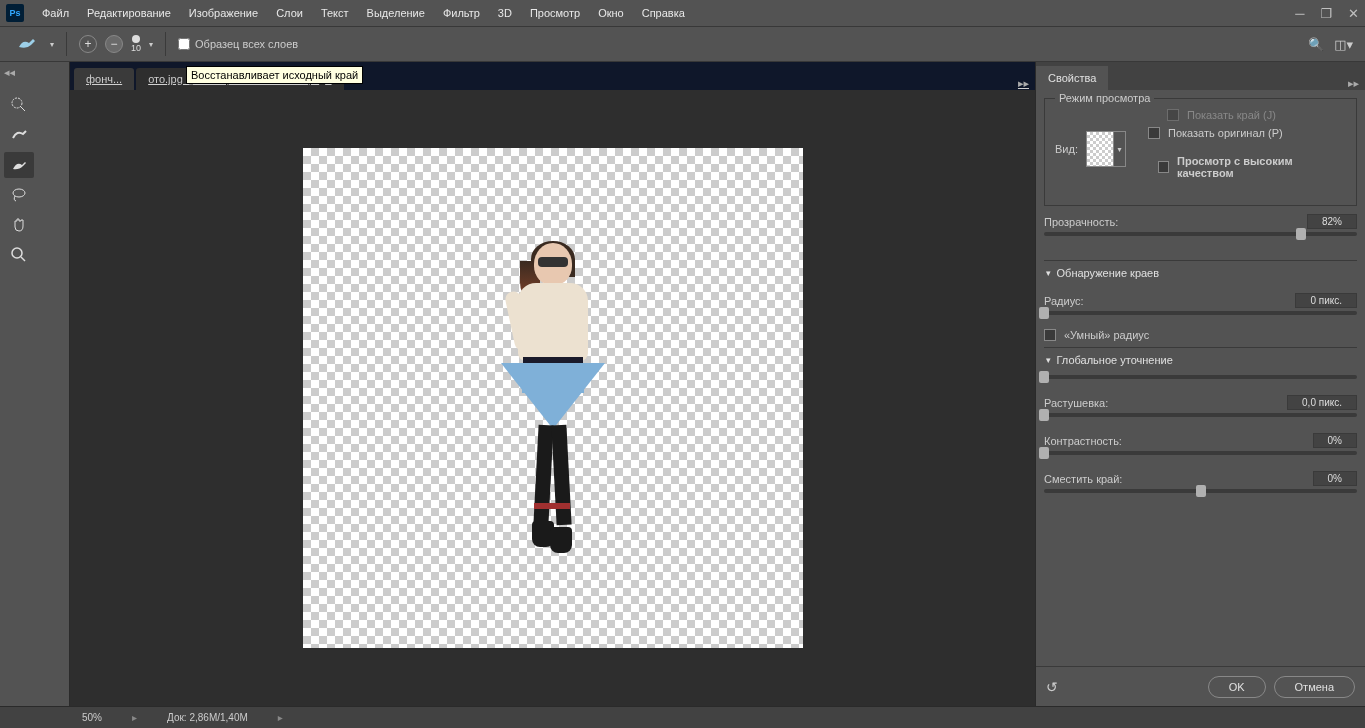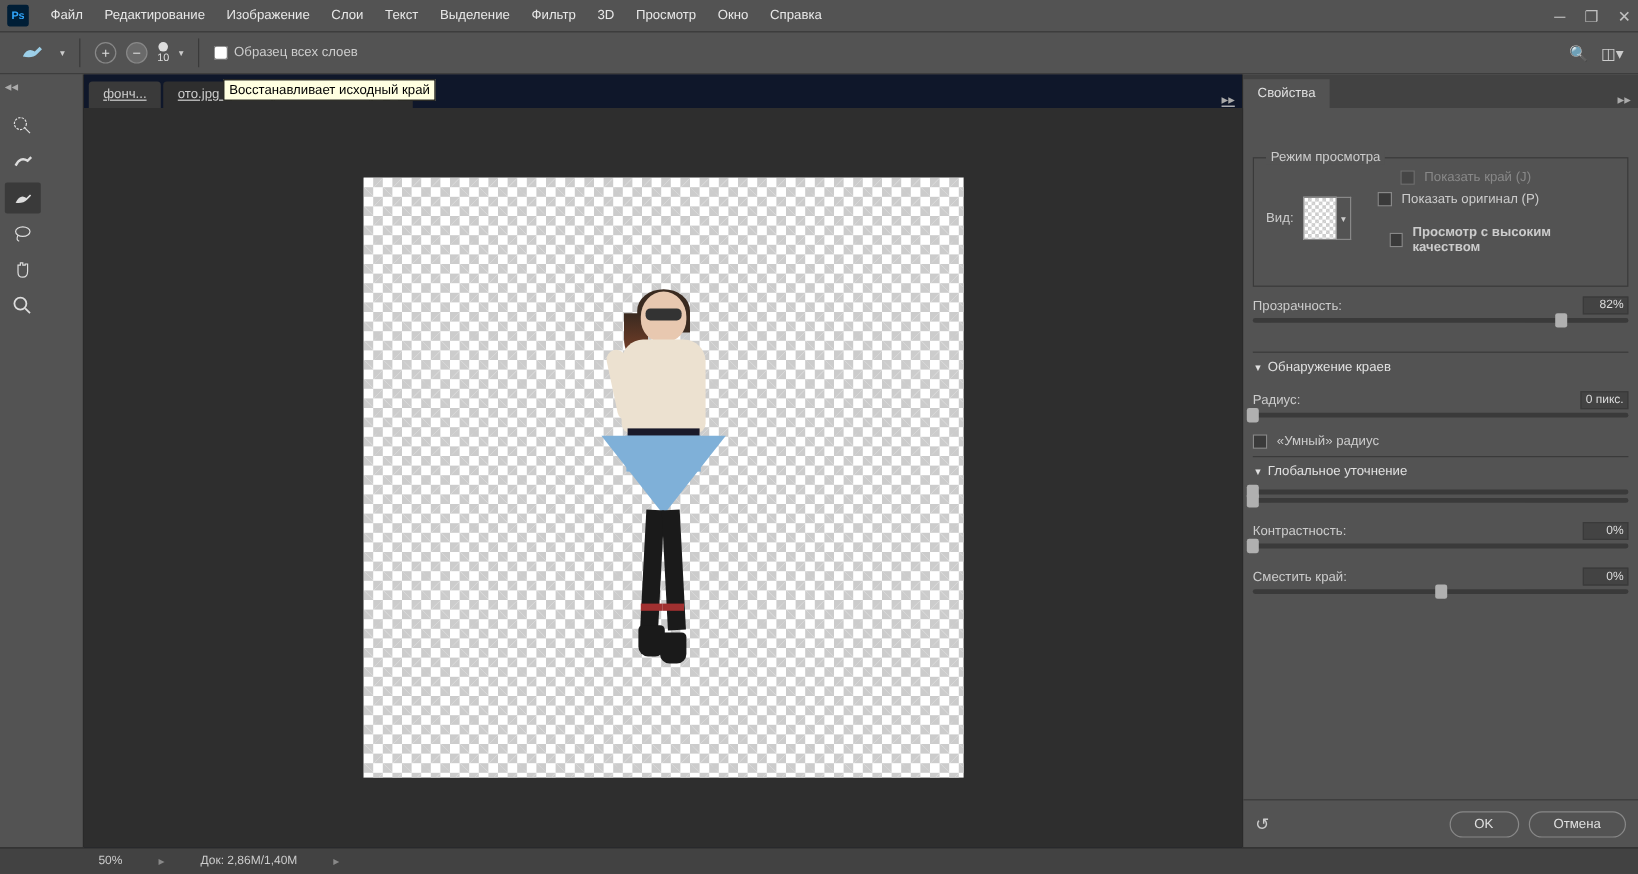--- a/index.html
+++ b/index.html
@@ -60,21 +60,21 @@
 .skirt { position: absolute; top: 120px; left: 50%; transform: translateX(-50%); width: 0; height: 0; border-left: 52px solid transparent; border-right: 52px solid transparent; border-top: 66px solid #7fb0d8; border-radius: 0 0 50% 50%; }
 .skirt-fill { position: absolute; top: 120px; left: 50%; transform: translateX(-50%); width: 62px; height: 30px; background: #7fb0d8; }
 .leg-l, .leg-r { position: absolute; top: 182px; width: 15px; height: 100px; background: #1a1a1a; }
 .leg-l { left: 38px; transform: rotate(3deg); }
 .leg-r { left: 56px; transform: rotate(-3deg); }
 .bow-l, .bow-r { position: absolute; top: 260px; width: 18px; height: 6px; background: #a03030; }
 .bow-l { left: 36px; } .bow-r { left: 54px; }
 .shoe-l, .shoe-r { position: absolute; top: 278px; width: 22px; height: 26px; background: #1a1a1a; border-radius: 4px 4px 8px 8px; }
 .shoe-l { left: 34px; } .shoe-r { left: 52px; top: 284px; }
 
-.right-panel { width: 330px; background: #535353; border-left: 1px solid #2a2a2a; display: flex; flex-direction: column; overflow-y: auto; gap: 33px; }
+.right-panel { width: 330px; background: #535353; border-left: 1px solid #2a2a2a; display: flex; flex-direction: column; overflow-y: auto; }
 .panel-tabbar { height: 28px; display: flex; align-items: flex-end; background: #424242; }
 .panel-tab { padding: 6px 12px; background: #535353; color: #e0e0e0; font-size: 11px; }
 .panel-body { flex: 1; padding: 8px; }
 .group-box { border: 1px solid #3a3a3a; padding: 10px; margin-bottom: 8px; position: relative; }
 .group-title { position: absolute; top: -7px; left: 10px; background: #535353; padding: 0 4px; color: #ccc; font-size: 11px; }
 .row { display: flex; align-items: center; gap: 8px; margin-bottom: 6px; }
 .row-label { color: #ccc; font-size: 11px; }
 .thumb { width: 28px; height: 36px; background: #fff; border: 1px solid #888; background-image:
   linear-gradient(45deg, #ccc 25%, transparent 25%),
   linear-gradient(-45deg, #ccc 25%, transparent 25%),
@@ -83,21 +83,21 @@
   background-size: 6px 6px; background-position: 0 0,0 3px,3px -3px,-3px 0;
 }
 .thumb-dd { width: 12px; height: 36px; border:1px solid #888; border-left:none; display:flex; align-items:center; justify-content:center; color:#ccc; font-size:8px; }
 .chk { width: 12px; height: 12px; border: 1px solid #888; background: #3a3a3a; display: inline-block; }
 .chk.disabled { opacity: 0.5; }
 .chk-label { color: #ccc; font-size: 11px; }
 .chk-label.disabled { color: #888; }
 
 .slider-row { display: flex; justify-content: space-between; align-items: center; margin-top: 8px; }
 .slider-label { color: #ccc; font-size: 11px; }
-.slider-val { background: #434343; border: 1px solid #3a3a3a; padding: 1px 3px; color: #ddd; font-size: 10px; min-width: 38px; text-align: right; }
+.slider-val { background: #434343; border: 1px solid #3a3a3a; padding: 1px 14px; color: #ddd; font-size: 10px; min-width: 38px; text-align: right; }
 .slider-track { height: 4px; background: #3a3a3a; margin-top: 3px; position: relative; border-radius: 2px; }
 .slider-thumb { position: absolute; top: -4px; width: 10px; height: 12px; background: #b0b0b0; border-radius: 2px; transform: translateX(-50%); }
 
 .section-head { display: flex; align-items: center; gap: 6px; padding: 6px 2px; font-size: 11px; color: #e0e0e0; border-top: 1px solid #3a3a3a; cursor: pointer; }
 .chevron { font-size: 9px; }
 
 .panel-footer { height: 40px; border-top: 1px solid #3a3a3a; display: flex; align-items: center; justify-content: flex-end; gap: 8px; padding: 0 10px; }
 .reset-btn { margin-right: auto; font-size: 14px; color: #ccc; cursor: pointer; }
 .btn { border: 1px solid #888; border-radius: 14px; padding: 4px 20px; color: #e0e0e0; font-size: 11px; cursor: pointer; background: transparent; }
 
@@ -289,20 +289,24 @@
         </div>
 
       <div class="section-head">
         <span class="chevron">▾</span>
         <span>Глобальное уточнение</span>
       </div>
       <div class="slider-track">
           <div class="slider-thumb" style="left:0%;"></div>
         </div>
 
+      <div class="slider-row" style="margin-top:16px;">
+        <span class="slider-label">Растушевка:</span>
+        <span class="slider-val">0,0 пикс.</span>
+      </div>
       <div class="slider-track">
           <div class="slider-thumb" style="left:0%;"></div>
         </div>
 
       <div class="slider-row" style="margin-top:16px;">
         <span class="slider-label">Контрастность:</span>
         <span class="slider-val">0%</span>
       </div>
       <div class="slider-track">
           <div class="slider-thumb" style="left:0%;"></div>

